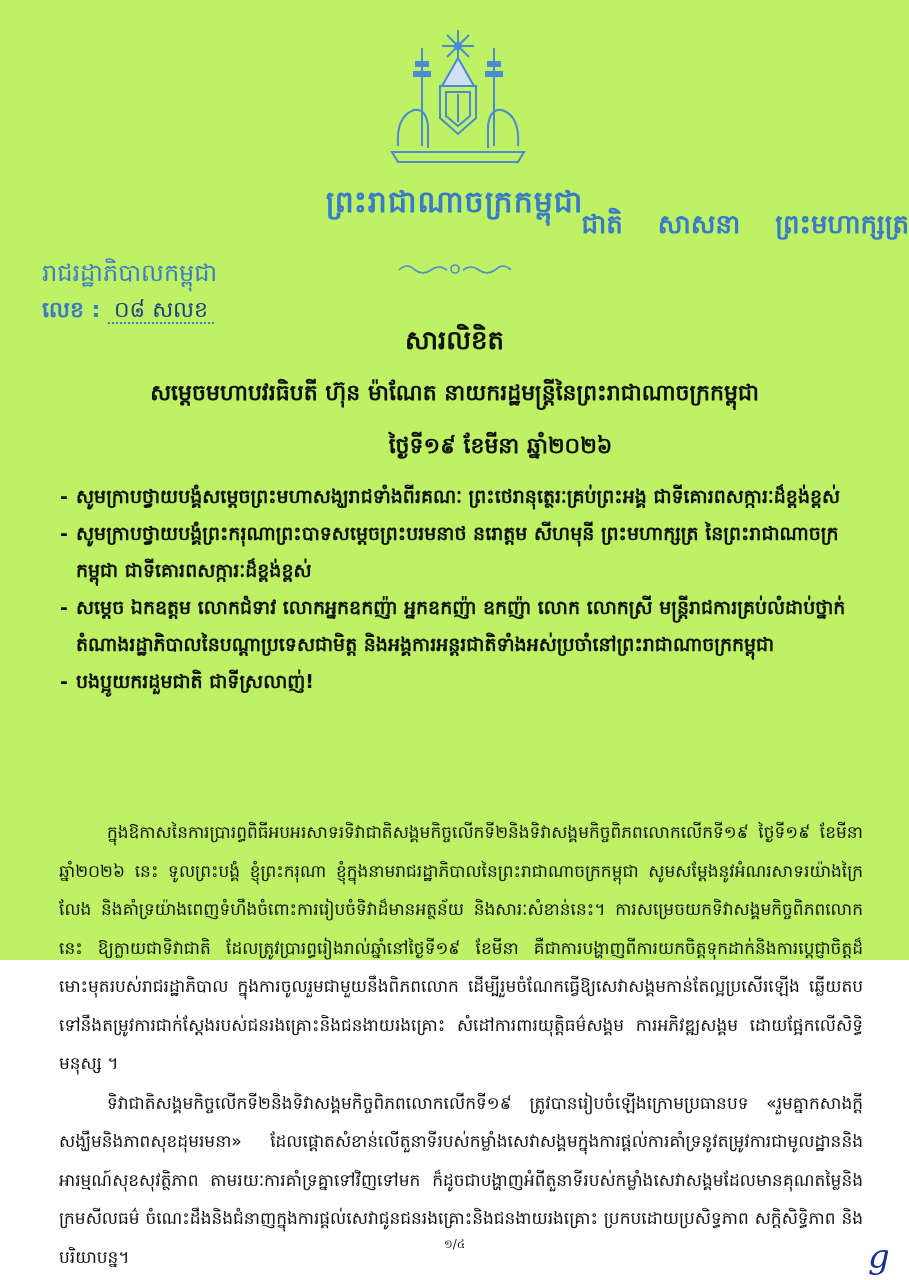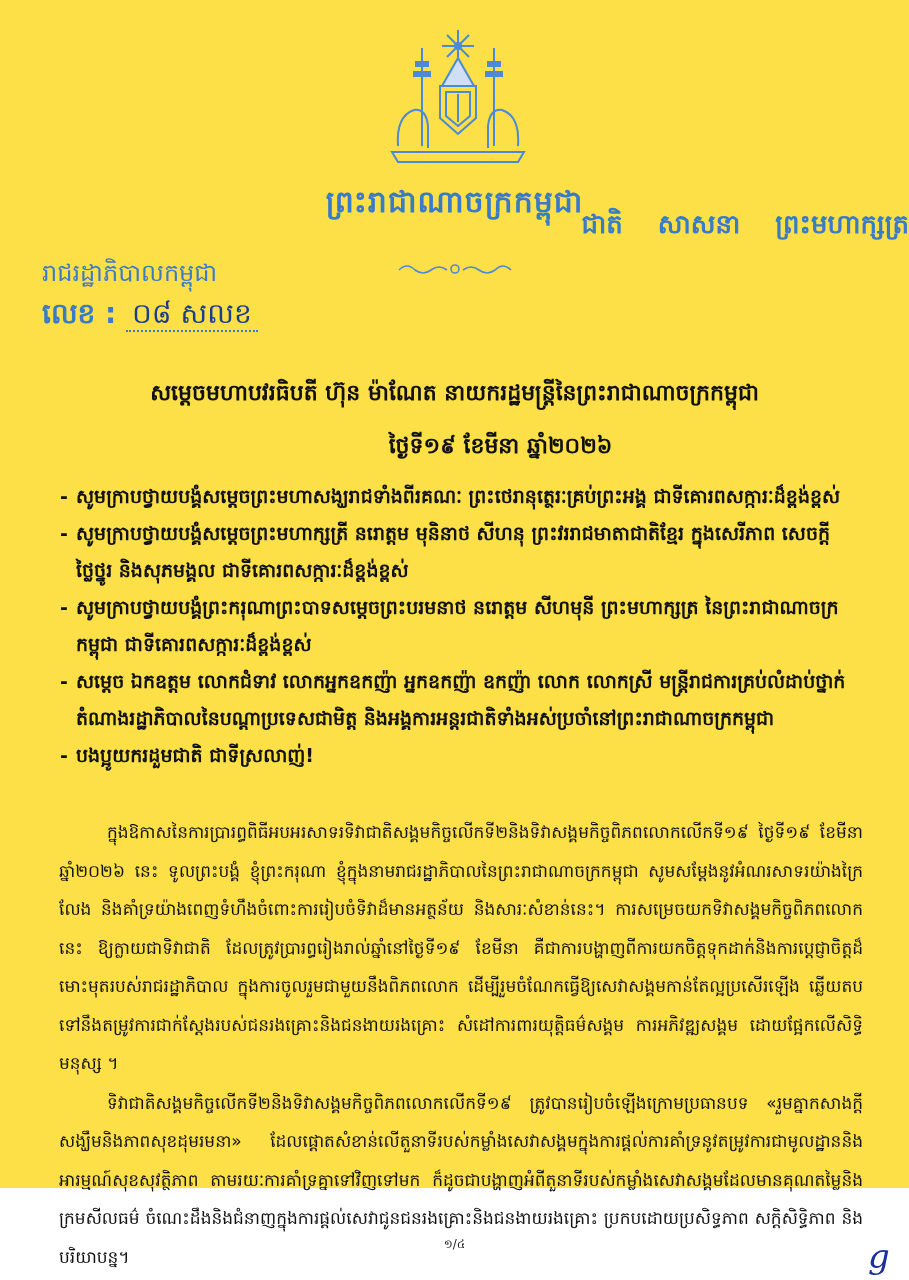--- a/index.html
+++ b/index.html
@@ -1,29 +1,29 @@
 <!DOCTYPE html>
 <html><head>
 <meta charset="utf-8">
 <style>
   html, body { margin: 0; padding: 0; background: #ffffff; }
   body { width: 909px; height: 1280px; position: relative; overflow: hidden;
          font-family: "DejaVu Sans", sans-serif; color: #111; }
-  .page { position: absolute; left: 0; top: 0; width: 909px; height: 1188px; background: #fde047; }
+  .page { position: absolute; left: 0; top: 0; width: 909px; height: 960px; background: #bef264; }
 
   
   .emblem { position: absolute; left: 378px; top: 6px; width: 160px; height: 160px; }
 
   .kingdom { position: absolute; left: 0; width: 909px; text-align: center; color: #3a7bc8; font-weight: bold; }
   .kingdom.title { top: 183px; font-size: 30px; letter-spacing: 1px; }
   .kingdom.motto { top: 208px; font-size: 26px; word-spacing: 26px; text-align: right; }
   .ornament { position: absolute; top: 262px; left: 395px; width: 120px; height: 14px; }
 
   .gov { position: absolute; left: 42px; top: 258px; color: #3a7bc8; font-weight: normal; font-size: 24px; }
-  .refno { position: absolute; left: 42px; top: 296px; color: #3a7bc8; font-size: 28px; font-weight: bold; }
+  .refno { position: absolute; left: 42px; top: 296px; color: #3a7bc8; font-size: 22px; font-weight: bold; }
   .refno .label { }
   .refno .val { font-weight: normal; color: #1a3f8a; border-bottom: 2px dotted #3a7bc8; padding: 0 6px; }
 
   .doc-title { position: absolute; left: 0; width: 909px; text-align: center; font-weight: bold; color: #111; }
   .doc-title.t1 { top: 324px; font-size: 26px; }
   .doc-title.t2 { top: 360px; font-size: 22px; margin-top: 19px; }
   .doc-title.t3 { top: 396px; font-size: 22px; }
   .doc-title.t4 { top: 432px; font-size: 22px; margin-left: 46px; }
 
   .salutations { position: absolute; left: 60px; top: 478px; width: 800px; }
@@ -76,26 +76,26 @@
   <svg class="ornament" viewBox="0 0 120 14">
     <path d="M4 8 Q12 0 20 8 Q28 14 36 8 Q44 2 52 8 M56 7 a4 4 0 1 0 8 0 a4 4 0 1 0 -8 0 M68 8 Q76 2 84 8 Q92 14 100 8 Q108 0 116 8" stroke="#4a8ad6" stroke-width="1.6" fill="none"></path>
   </svg>
 
   <div class="gov">រាជរដ្ឋាភិបាលកម្ពុជា</div>
   <div class="refno">
     <span class="label">លេខ :</span>
     <span class="val">០៨ សលខ</span>
   </div>
 
+  <div class="doc-title t1">សារលិខិត</div>
   <div class="doc-title t2">សម្ដេចមហាបវរធិបតី ហ៊ុន ម៉ាណែត នាយករដ្ឋមន្ត្រីនៃព្រះរាជាណាចក្រកម្ពុជា</div>
   <div class="doc-title t4">ថ្ងៃទី១៩ ខែមីនា ឆ្នាំ២០២៦</div>
 
   <div class="salutations">
     <div class="salut"><span class="dash">-</span><span>សូមក្រាបថ្វាយបង្គំសម្ដេចព្រះមហាសង្ឃរាជទាំងពីរគណៈ ព្រះថេរានុត្ថេរៈគ្រប់ព្រះអង្គ ជាទីគោរពសក្ការៈដ៏ខ្ពង់ខ្ពស់</span></div>
-    <div class="salut"><span class="dash">-</span><span>សូមក្រាបថ្វាយបង្គំសម្ដេចព្រះមហាក្សត្រី នរោត្តម មុនិនាថ សីហនុ ព្រះវររាជមាតាជាតិខ្មែរ ក្នុងសេរីភាព សេចក្ដីថ្លៃថ្នូរ និងសុភមង្គល ជាទីគោរពសក្ការៈដ៏ខ្ពង់ខ្ពស់</span></div>
     <div class="salut"><span class="dash">-</span><span>សូមក្រាបថ្វាយបង្គំព្រះករុណាព្រះបាទសម្ដេចព្រះបរមនាថ នរោត្តម សីហមុនី ព្រះមហាក្សត្រ នៃព្រះរាជាណាចក្រកម្ពុជា ជាទីគោរពសក្ការៈដ៏ខ្ពង់ខ្ពស់</span></div>
     <div class="salut"><span class="dash">-</span><span>សម្ដេច ឯកឧត្ដម លោកជំទាវ លោកអ្នកឧកញ៉ា អ្នកឧកញ៉ា ឧកញ៉ា លោក លោកស្រី មន្ត្រីរាជការគ្រប់លំដាប់ថ្នាក់ តំណាងរដ្ឋាភិបាលនៃបណ្ដាប្រទេសជាមិត្ត និងអង្គការអន្តរជាតិទាំងអស់ប្រចាំនៅព្រះរាជាណាចក្រកម្ពុជា</span></div>
     <div class="salut"><span class="dash">-</span><span>បងប្អូយករដួមជាតិ ជាទីស្រលាញ់!</span></div>
   </div>
 
   <div class="body-text">
     <p>ក្នុងឱកាសនៃការប្រារព្ធពិធីអបអរសាទរទិវាជាតិសង្គមកិច្ចលើកទី២និងទិវាសង្គមកិច្ចពិភពលោកលើកទី១៩ ថ្ងៃទី១៩ ខែមីនា ឆ្នាំ២០២៦ នេះ ទូលព្រះបង្គំ ខ្ញុំព្រះករុណា ខ្ញុំក្នុងនាមរាជរដ្ឋាភិបាលនៃព្រះរាជាណាចក្រកម្ពុជា សូមសម្ដែងនូវអំណរសាទរយ៉ាងក្រៃលែង និងគាំទ្រយ៉ាងពេញទំហឹងចំពោះការរៀបចំទិវាដ៏មានអត្ថន័យ និងសារៈសំខាន់នេះ។ ការសម្រេចយកទិវាសង្គមកិច្ចពិភពលោកនេះ ឱ្យក្លាយជាទិវាជាតិ ដែលត្រូវប្រារព្ធរៀងរាល់ឆ្នាំនៅថ្ងៃទី១៩ ខែមីនា គឺជាការបង្ហាញពីការយកចិត្តទុកដាក់និងការប្ដេជ្ញាចិត្តដ៏មោះមុតរបស់រាជរដ្ឋាភិបាល ក្នុងការចូលរួមជាមួយនឹងពិភពលោក ដើម្បីរួមចំណែកធ្វើឱ្យសេវាសង្គមកាន់តែល្អប្រសើរឡើង ឆ្លើយតបទៅនឹងតម្រូវការជាក់ស្ដែងរបស់ជនរងគ្រោះនិងជនងាយរងគ្រោះ សំដៅការពារយុត្តិធម៌សង្គម ការអភិវឌ្ឍសង្គម ដោយផ្អែកលើសិទ្ធិមនុស្ស ។</p>
     <p>ទិវាជាតិសង្គមកិច្ចលើកទី២និងទិវាសង្គមកិច្ចពិភពលោកលើកទី១៩ ត្រូវបានរៀបចំឡើងក្រោមប្រធានបទ «រួមគ្នាកសាងក្ដីសង្ឃឹមនិងភាពសុខដុមរមនា» ដែលផ្ដោតសំខាន់លើតួនាទីរបស់កម្លាំងសេវាសង្គមក្នុងការផ្ដល់ការគាំទ្រនូវតម្រូវការជាមូលដ្ឋាននិងអារម្មណ៍សុខសុវត្ថិភាព តាមរយៈការគាំទ្រគ្នាទៅវិញទៅមក ក៏ដូចជាបង្ហាញអំពីតួនាទីរបស់កម្លាំងសេវាសង្គមដែលមានគុណតម្លៃនិងក្រមសីលធម៌ ចំណេះដឹងនិងជំនាញក្នុងការផ្ដល់សេវាជូនជនរងគ្រោះនិងជនងាយរងគ្រោះ ប្រកបដោយប្រសិទ្ធភាព សក្តិសិទ្ធិភាព និងបរិយាបន្ន។</p>
   </div>
 

